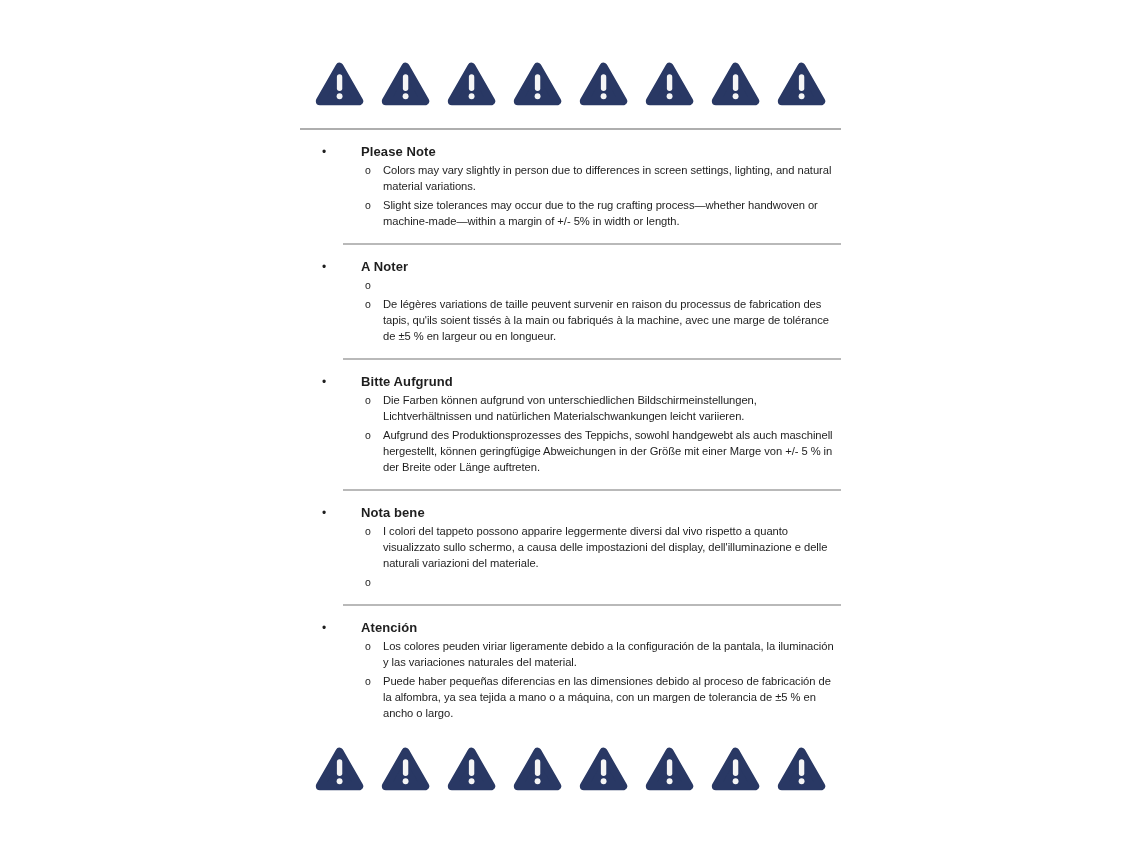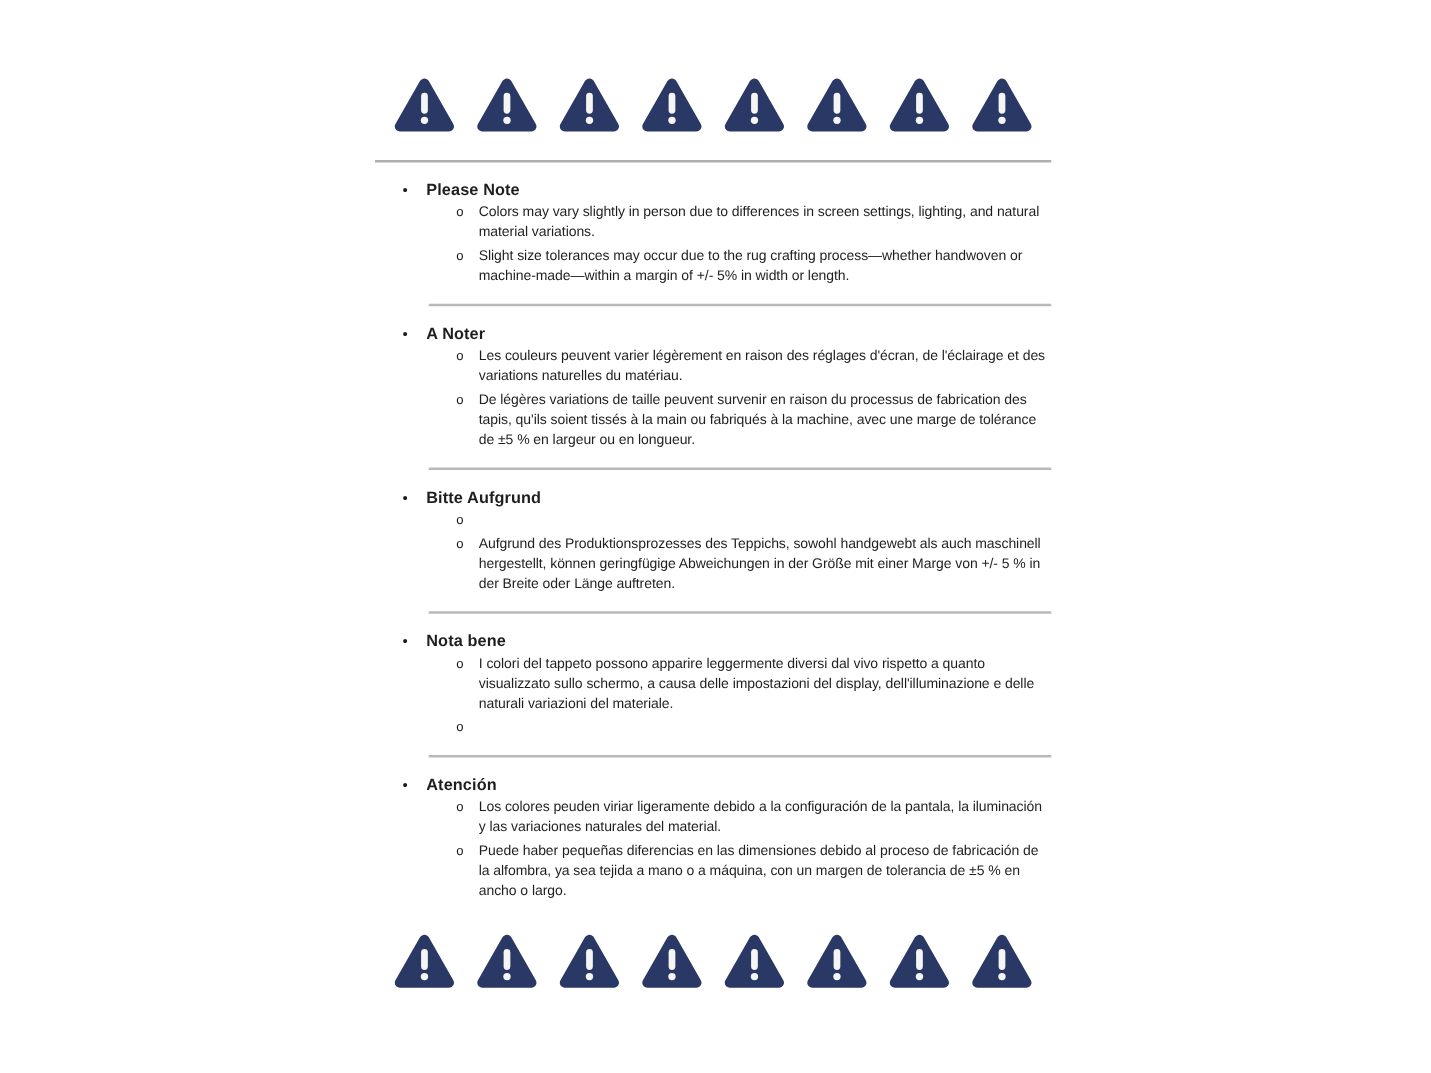--- a/index.html
+++ b/index.html
@@ -51,20 +51,21 @@
   .h-bullet {
     width: 19px;
     margin-left: 22px;
     font-size: 12px;
     flex: none;
   }
   .heading {
     font-size: 13px;
     font-weight: bold;
     letter-spacing: 0.1px;
+    margin-left: 20px;
   }
   .sub-item {
     display: flex;
     margin-top: 3px;
   }
   .s-bullet {
     width: 18px;
     margin-left: 65px;
     font-size: 10.5px;
     line-height: 16px;
@@ -145,36 +146,36 @@
     </div>
     <hr class="divider-inset">
 
     <div class="section">
       <div class="heading-row">
         <span class="h-bullet">•</span>
         <span class="heading">A Noter</span>
       </div>
       <div class="sub-item">
         <span class="s-bullet">o</span>
-        <span class="s-text">Les couleurs peuvent varier légèrement en raison des réglages d'écran, de l'éclairage et des variations naturelles du matériau.</span>
       </div>
       <div class="sub-item">
         <span class="s-bullet">o</span>
         <span class="s-text">De légères variations de taille peuvent survenir en raison du processus de fabrication des tapis, qu'ils soient tissés à la main ou fabriqués à la machine, avec une marge de tolérance de ±5 % en largeur ou en longueur.</span>
       </div>
     </div>
     <hr class="divider-inset">
 
     <div class="section">
       <div class="heading-row">
         <span class="h-bullet">•</span>
         <span class="heading">Bitte Aufgrund</span>
       </div>
       <div class="sub-item">
         <span class="s-bullet">o</span>
+        <span class="s-text">Die Farben können aufgrund von unterschiedlichen Bildschirmeinstellungen, Lichtverhältnissen und natürlichen Materialschwankungen leicht variieren.</span>
       </div>
       <div class="sub-item">
         <span class="s-bullet">o</span>
         <span class="s-text">Aufgrund des Produktionsprozesses des Teppichs, sowohl handgewebt als auch maschinell hergestellt, können geringfügige Abweichungen in der Größe mit einer Marge von +/- 5 % in der Breite oder Länge auftreten.</span>
       </div>
     </div>
     <hr class="divider-inset">
 
     <div class="section">
       <div class="heading-row">

